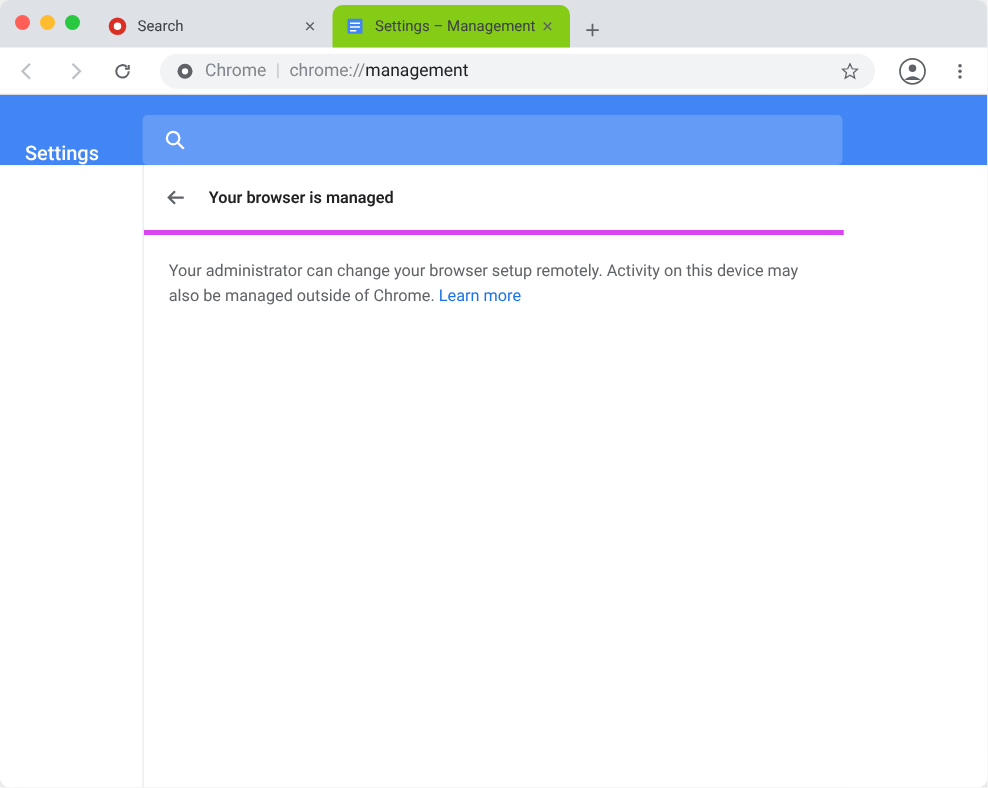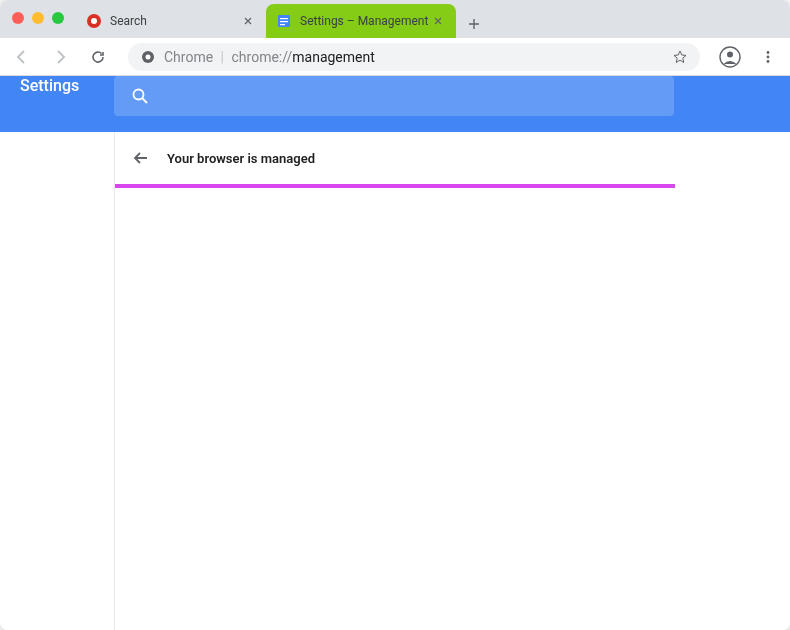--- a/index.html
+++ b/index.html
@@ -142,21 +142,21 @@
       height: 16px;
       display: flex;
       align-items: center;
       justify-content: center;
       color: #5f6368;
     }
     .settings-header {
       height: 56px;
       background: #4285f4;
       display: flex;
-      align-items: flex-start;
+      align-items: flex-end;
       padding: 0 20px;
     }
     .settings-title {
       color: #fff;
       font-size: 16px;
       font-weight: 500;
       width: 94px;
     }
     .search-box {
       flex: 0 0 560px;
@@ -355,16 +355,19 @@
     <div class="sidebar-divider" style="position:absolute;left:114px;top:0;bottom:0;"></div>
     <div class="content-card">
       <div class="card-header">
         <div class="back-btn">
           <svg width="18" height="18" viewBox="0 0 18 18">
               <path d="M15 9 H3 M8 4 L3 9 L8 14" stroke="#5f6368" stroke-width="1.8" fill="none"></path>
             </svg>
         </div>
         <div class="card-title">Your browser is managed</div>
       </div>
+      <div class="card-body">
+        <span>Your administrator can change your browser setup remotely. Activity on this device may also be managed outside of Chrome. </span><span class="learn-more">Learn more</span>
+      </div>
     </div>
   </div>
 
 </div>
 
 </body></html>

